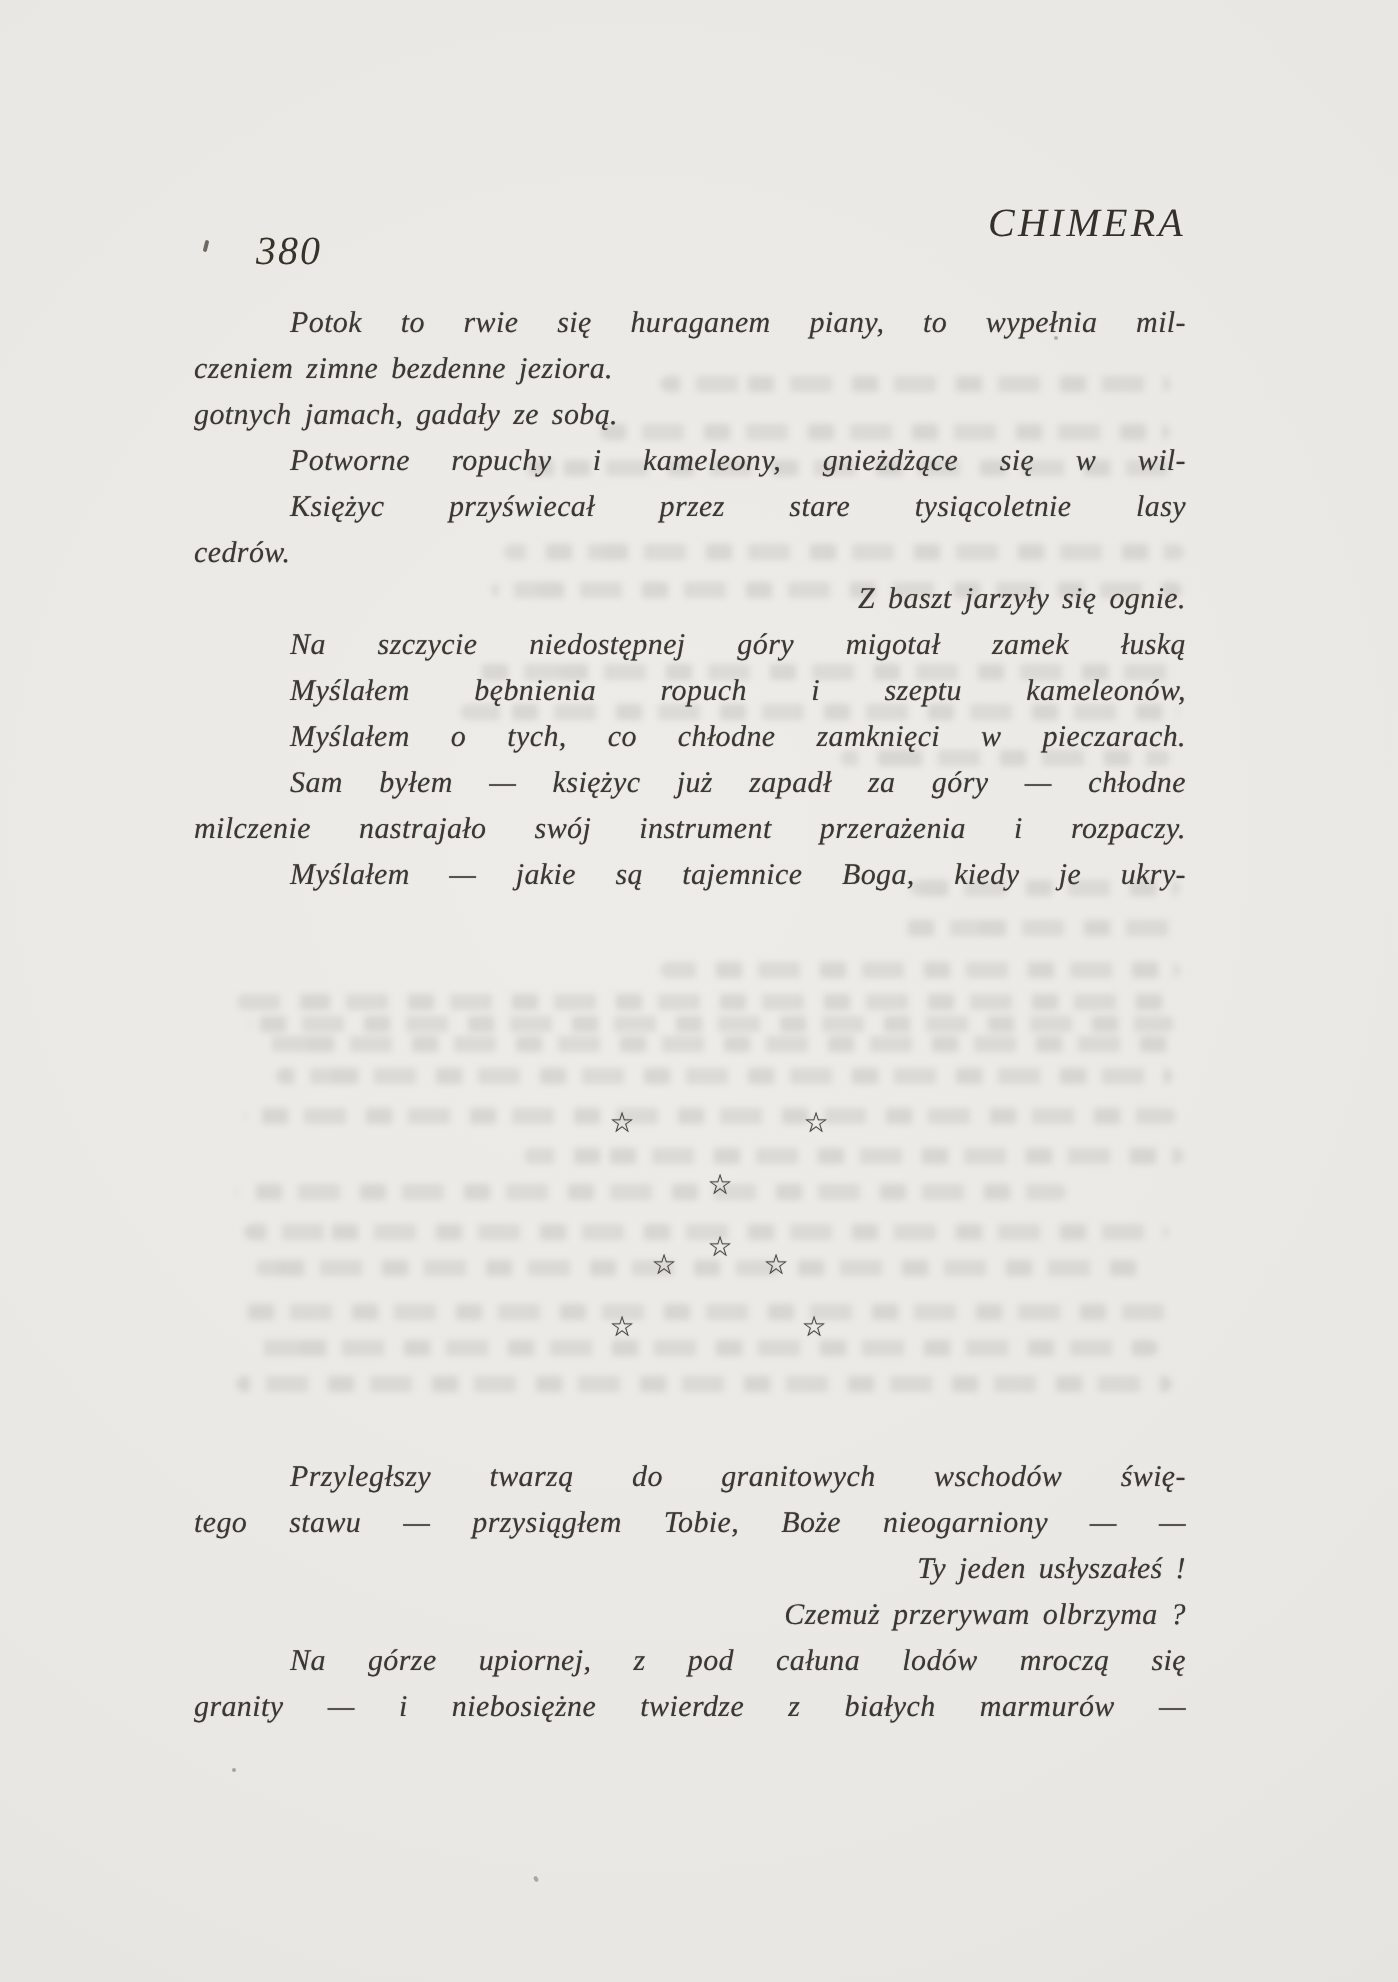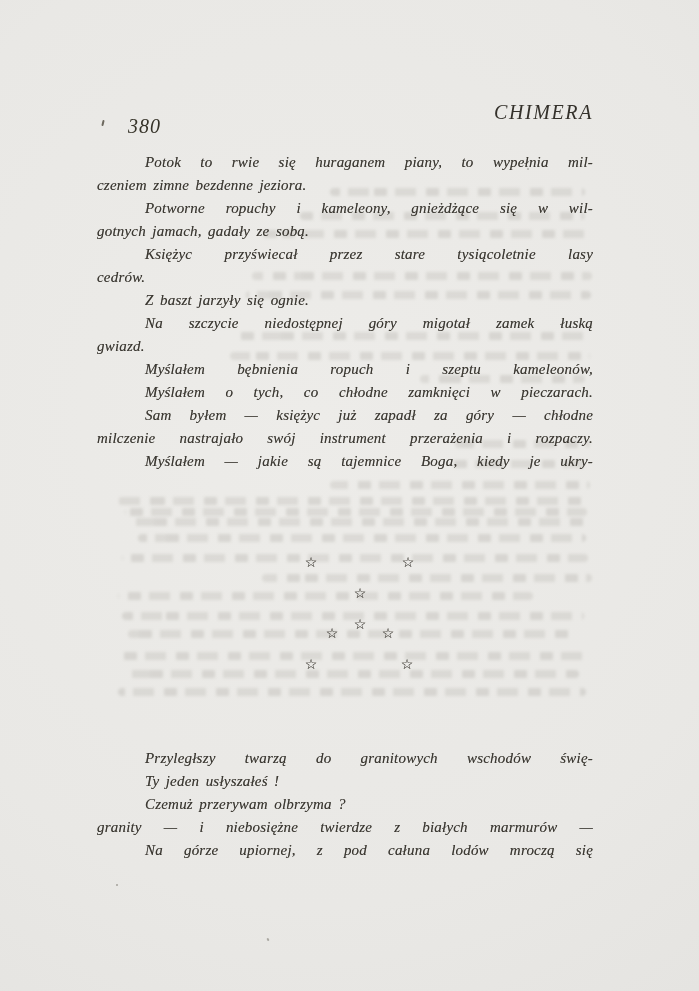--- a/index.html
+++ b/index.html
@@ -33,23 +33,23 @@
   }
   
   .text-block {
     position: absolute; left: 97px; width: 496px;
     font-size: 15px; color: #3b3832;
     letter-spacing: 0.2px; word-spacing: 2.5px;
     text-shadow: 0 0 0.5px rgba(59,56,50,0.55);
     font-style: italic;
   }
   .text-block.upper { top: 151px; }
-  .text-block.lower { top: 747px; }
+  .text-block.lower { top: 728px; }
   .line { height: 23px; line-height: 23px; white-space: normal; }
-  .line.indent { padding-left: 48px; }
+  .line.indent { padding-left: 48px; text-align: right; }
   .line.just { text-align: justify; text-align-last: justify; word-spacing: 0; }
   
   .star {
     position: absolute; width: 16px; height: 18px;
     font-size: 14px; line-height: 18px; text-align: center;
     color: #45423c; text-shadow: 0 0 0.5px rgba(60,56,50,0.6);
   }
   
   .ghost-layer { position: absolute; inset: 0; pointer-events: none; }
   .ghost-line {
@@ -100,50 +100,50 @@
     </div>
 
   <div class="header">
     <span class="page-number">380</span>
     <span class="journal-title">CHIMERA</span>
   </div>
 
   <div class="text-block upper">
       <div class="line indent just">Potok to rwie się huraganem piany, to wypełnia mil-</div>
       <div class="line">czeniem zimne bezdenne jeziora.</div>
+      <div class="line">gotnych jamach, gadały ze sobą.</div>
       <div class="line indent just">Potworne ropuchy i kameleony, gnieżdżące się w wil-</div>
-      <div class="line">gotnych jamach, gadały ze sobą.</div>
       <div class="line indent just">Księżyc przyświecał przez stare tysiącoletnie lasy</div>
       <div class="line">cedrów.</div>
       <div class="line indent">Z baszt jarzyły się ognie.</div>
       <div class="line indent just">Na szczycie niedostępnej góry migotał zamek łuską</div>
-      <div class="line">gwiazd.</div>
       <div class="line indent just">Myślałem bębnienia ropuch i szeptu kameleonów,</div>
       <div class="line indent just">Myślałem o tych, co chłodne zamknięci w pieczarach.</div>
       <div class="line indent just">Sam byłem — księżyc już zapadł za góry — chłodne</div>
       <div class="line just">milczenie nastrajało swój instrument przerażenia i rozpaczy.</div>
       <div class="line indent just">Myślałem — jakie są tajemnice Boga, kiedy je ukry-</div>
     </div>
 
   <div id="star-separator">
       <span class="star" style="left: 303px; top: 554px;">☆</span>
       <span class="star" style="left: 400px; top: 554px;">☆</span>
       <span class="star" style="left: 352px; top: 585px;">☆</span>
       <span class="star" style="left: 352px; top: 616px;">☆</span>
       <span class="star" style="left: 324px; top: 625px;">☆</span>
       <span class="star" style="left: 380px; top: 625px;">☆</span>
       <span class="star" style="left: 303px; top: 656px;">☆</span>
       <span class="star" style="left: 399px; top: 656px;">☆</span>
     </div>
 
   <div class="text-block lower">
       <div class="line indent just">Przyległszy twarzą do granitowych wschodów świę-</div>
+      <div class="line just">tego stawu — przysiągłem Tobie, Boże nieogarniony — —</div>
       <div class="line indent">Ty jeden usłyszałeś !</div>
       <div class="line indent">Czemuż przerywam olbrzyma ?</div>
+      <div class="line indent just">Na górze upiornej, z pod całuna lodów mroczą się</div>
       <div class="line just">granity — i niebosiężne twierdze z białych marmurów —</div>
-      <div class="line indent just">Na górze upiornej, z pod całuna lodów mroczą się</div>
     </div>
 
   <div class="speck" style="left:102px; top:120px; width:2px; height:6px; transform:rotate(14deg);"></div>
   <div class="speck" style="left:116px; top:884px; width:2px; height:2px; opacity:.55;"></div>
   <div class="speck" style="left:267px; top:938px; width:2px; height:3px; opacity:.5; transform:rotate(-30deg);"></div>
   <div class="speck" style="left:527px; top:168px; width:2px; height:2px; opacity:.45;"></div>
 </div>
 
 </body></html>

